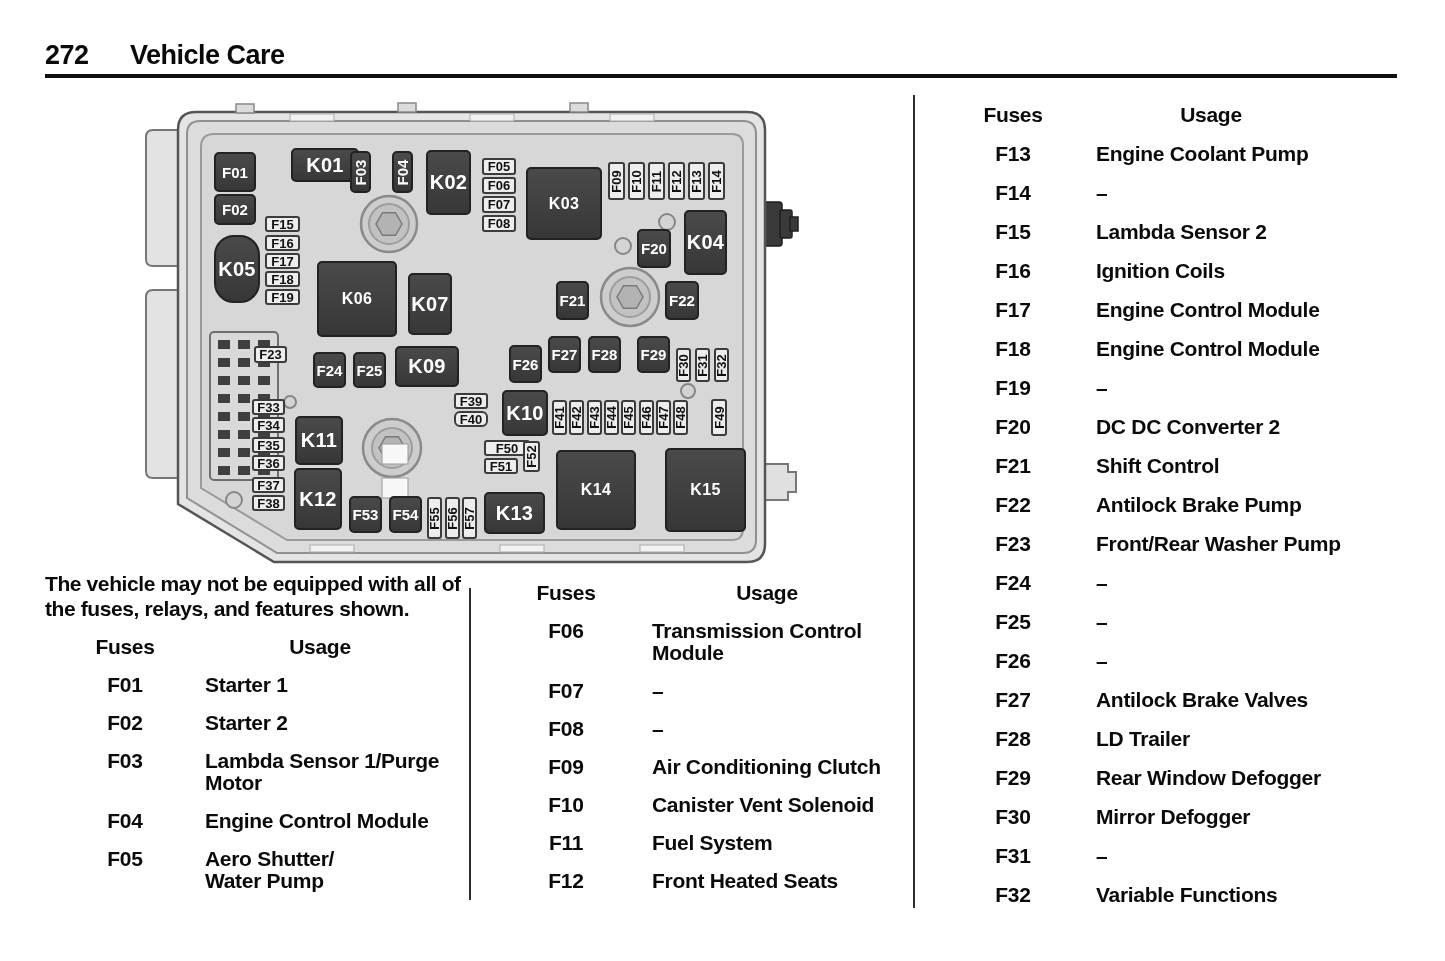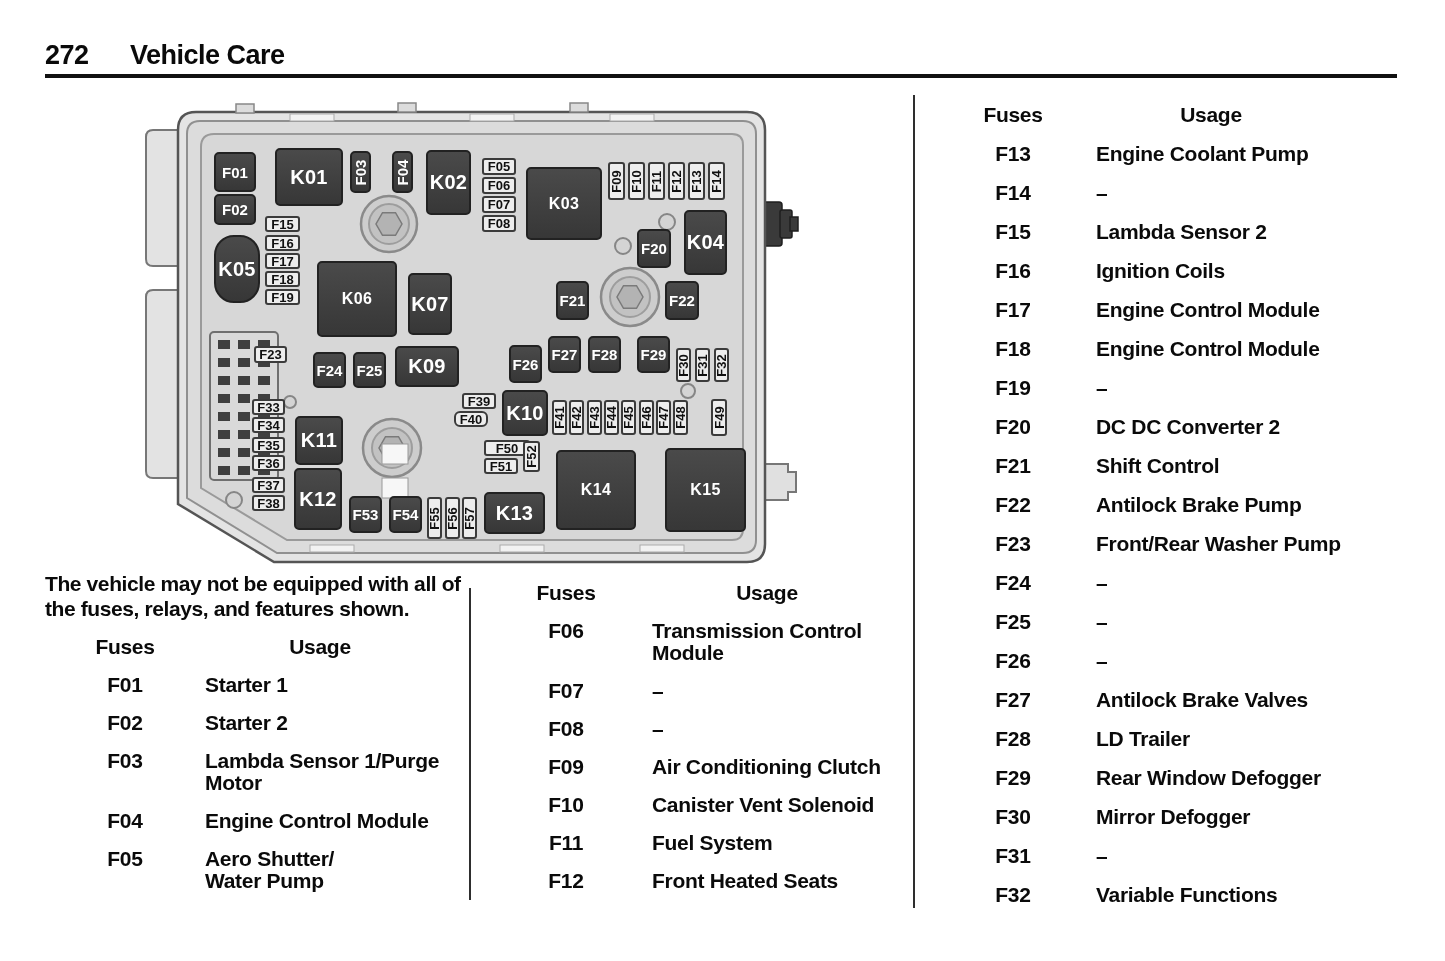--- a/index.html
+++ b/index.html
@@ -127,21 +127,21 @@
           <rect x="118" y="348" width="12" height="9"></rect>
         <rect x="78" y="366" width="12" height="9"></rect>
           <rect x="98" y="366" width="12" height="9"></rect>
           <rect x="118" y="366" width="12" height="9"></rect>
       </g>
 
       <rect x="242" y="344" width="26" height="20" fill="#f7f7f7" stroke="#999"></rect>
       <rect x="242" y="378" width="26" height="20" fill="#f7f7f7" stroke="#999"></rect>
     </svg>
 
-    <div class="bx dark relay" style="left:135px;top:48px;width:68px;height:58px;">K01</div>
+    <div class="bx dark relay" style="left:151px;top:48px;width:68px;height:34px;">K01</div>
     <div class="bx dark relay" style="left:274px;top:50px;width:45px;height:65px;margin-left:12px;">K02</div>
     <div class="bx dark relay big" style="left:386px;top:67px;width:76px;height:73px;">K03</div>
     <div class="bx dark relay" style="left:544px;top:110px;width:43px;height:65px;">K04</div>
     <div class="bx dark relay" style="left:74px;top:135px;width:46px;height:68px;border-radius:20px;">K05</div>
     <div class="bx dark relay big" style="left:177px;top:161px;width:80px;height:76px;">K06</div>
     <div class="bx dark relay" style="left:268px;top:173px;width:44px;height:62px;">K07</div>
     <div class="bx dark relay" style="left:255px;top:246px;width:64px;height:41px;">K09</div>
     <div class="bx dark relay" style="left:362px;top:290px;width:46px;height:46px;">K10</div>
     <div class="bx dark relay" style="left:155px;top:316px;width:48px;height:49px;">K11</div>
     <div class="bx dark relay" style="left:154px;top:368px;width:48px;height:62px;">K12</div>
@@ -179,21 +179,21 @@
     <div class="bx lt flt" style="left:125px;top:153px;width:35px;height:16px;">F17</div>
     <div class="bx lt flt" style="left:125px;top:171px;width:35px;height:16px;">F18</div>
     <div class="bx lt flt" style="left:125px;top:189px;width:35px;height:16px;">F19</div>
     <div class="bx lt flt" style="left:114px;top:246px;width:33px;height:17px;">F23</div>
     <div class="bx lt flt" style="left:112px;top:299px;width:33px;height:16px;">F33</div>
     <div class="bx lt flt" style="left:112px;top:317px;width:33px;height:16px;">F34</div>
     <div class="bx lt flt" style="left:112px;top:337px;width:33px;height:16px;">F35</div>
     <div class="bx lt flt" style="left:112px;top:355px;width:33px;height:16px;">F36</div>
     <div class="bx lt flt" style="left:112px;top:377px;width:33px;height:16px;">F37</div>
     <div class="bx lt flt" style="left:112px;top:395px;width:33px;height:16px;">F38</div>
-    <div class="bx lt flt" style="left:314px;top:293px;width:34px;height:16px;margin-left:8px;">F39</div>
+    <div class="bx lt flt" style="left:314px;top:293px;width:34px;height:16px;">F39</div>
     <div class="bx lt flt" style="left:314px;top:311px;width:34px;height:16px;border-radius:6px;">F40</div>
     <div class="bx lt flt" style="left:344px;top:340px;width:46px;height:16px;">F50</div>
     <div class="bx lt flt" style="left:344px;top:358px;width:34px;height:16px;">F51</div>
 
     <div class="bx lt flt" style="left:468px;top:62px;width:17px;height:38px;">
         <span class="vt">F09</span>
       </div>
     <div class="bx lt flt" style="left:488px;top:62px;width:17px;height:38px;">
         <span class="vt">F10</span>
       </div>

